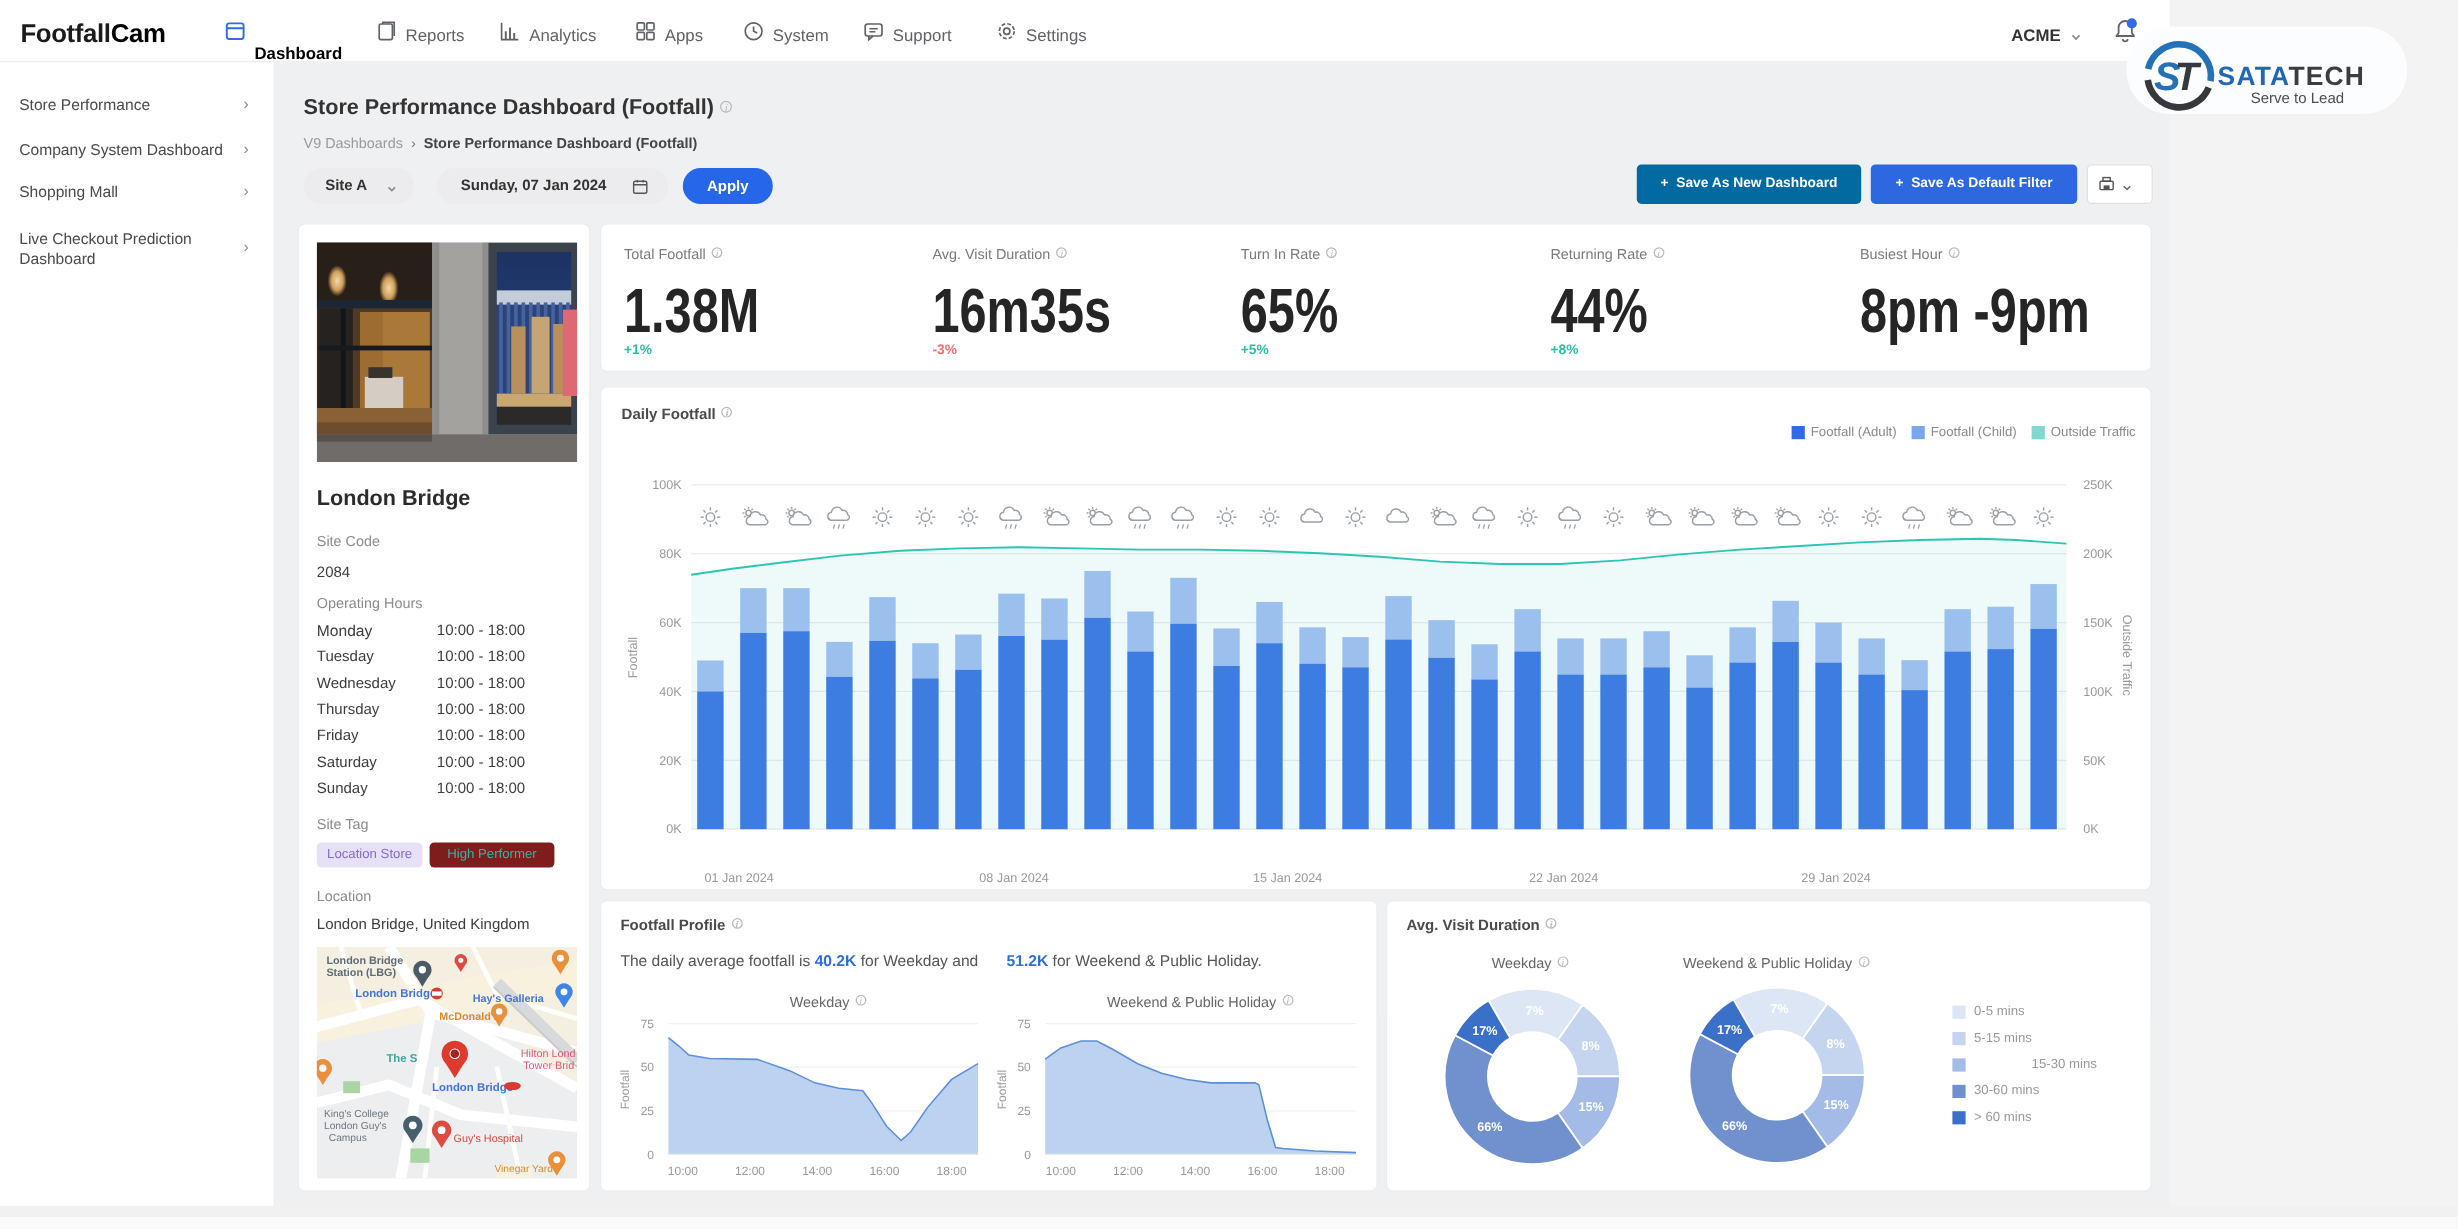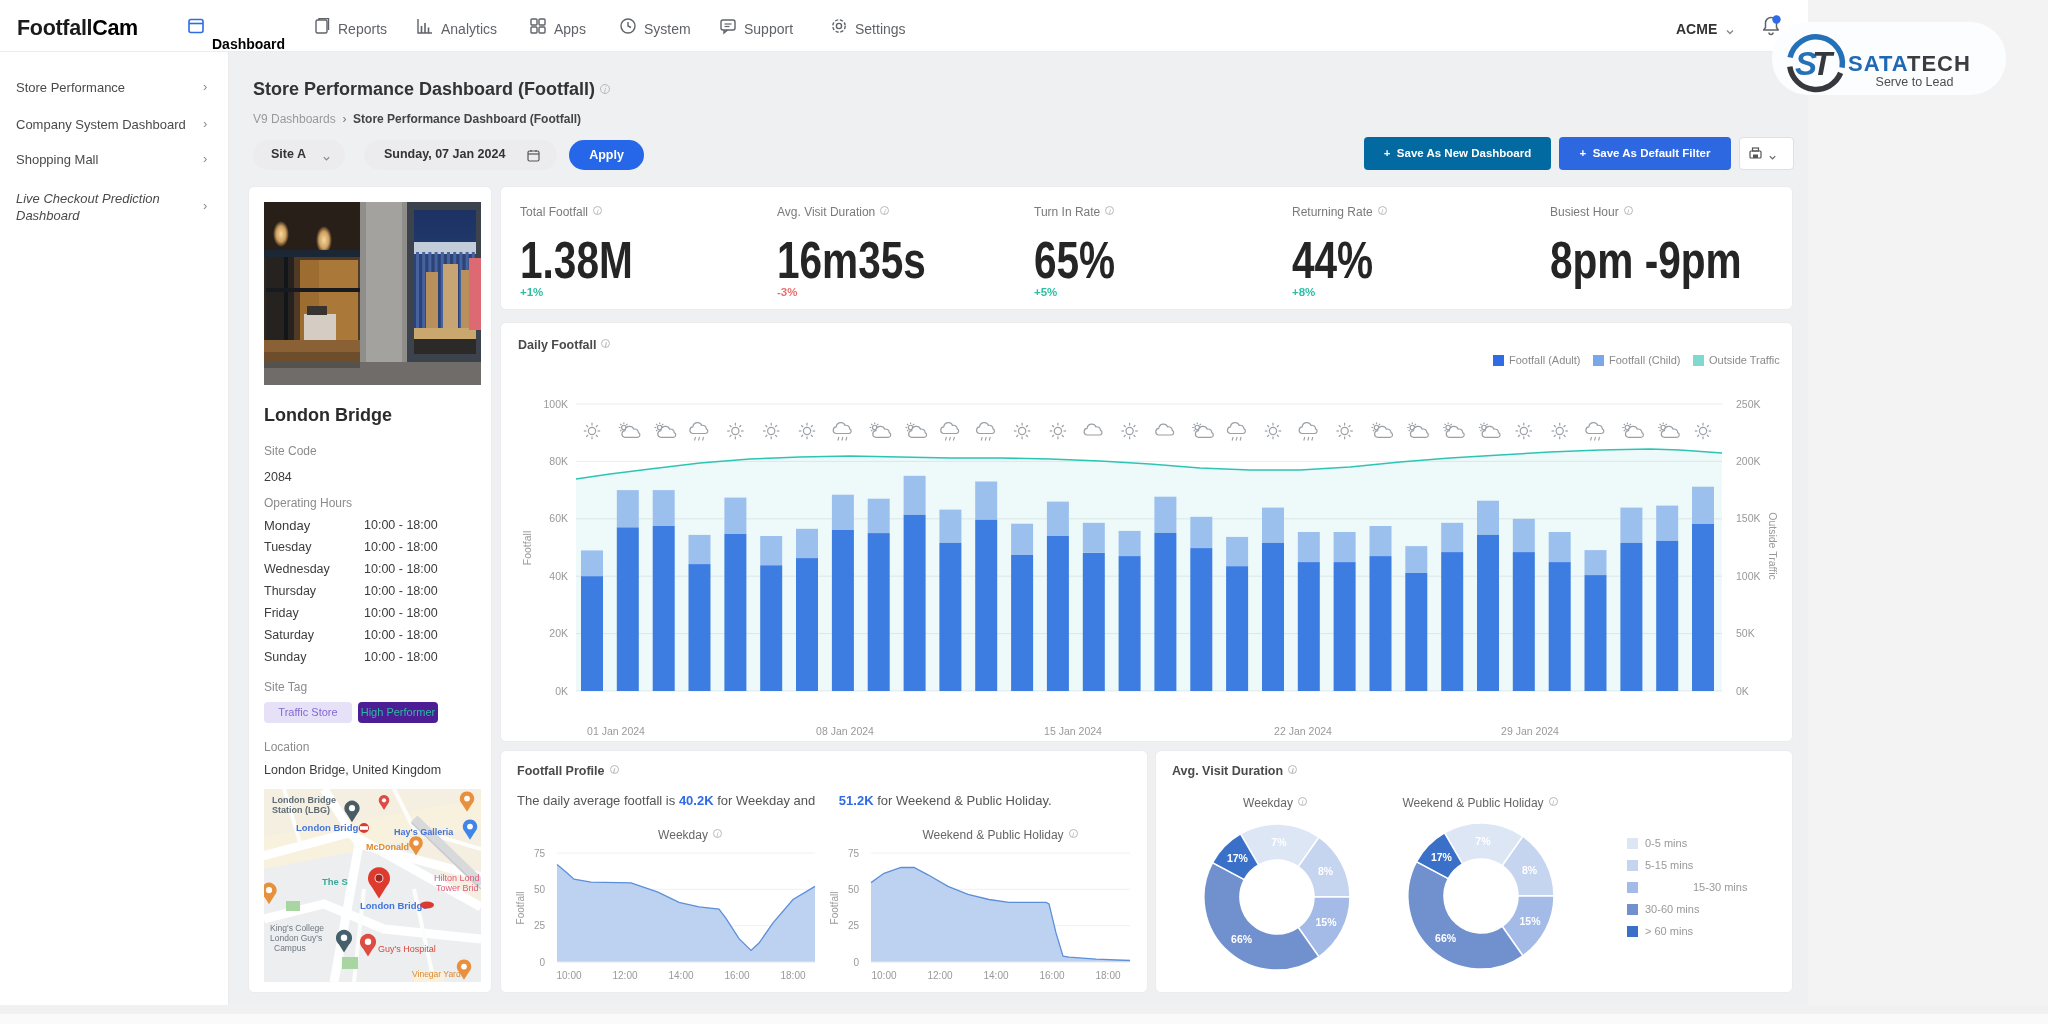--- a/index.html
+++ b/index.html
@@ -62,21 +62,21 @@
       <circle cx="15.5" cy="4.5" r="4.2" fill="#2e6be5"></circle>
     </svg></div>
 
 <div style="position:absolute;left:0;top:52px;width:229px;height:953px;background:#fff;border-right:1px solid #ebebeb;"></div>
 <div style="position:absolute;left:16px;top:80px;width:175px;font-size:13px;color:#4a4a4a;">Store Performance</div>
 <div style="position:absolute;left:203px;top:79px;font-size:13px;color:#8a8a8a;">›</div>
 <div style="position:absolute;left:16px;top:117px;width:175px;font-size:13px;color:#4a4a4a;">Company System Dashboard</div>
 <div style="position:absolute;left:203px;top:116px;font-size:13px;color:#8a8a8a;">›</div>
 <div style="position:absolute;left:16px;top:152px;width:175px;font-size:13px;color:#4a4a4a;">Shopping Mall</div>
 <div style="position:absolute;left:203px;top:151px;font-size:13px;color:#8a8a8a;">›</div>
-<div style="position:absolute;left:16px;top:191px;width:160px;font-size:13px;color:#4a4a4a;line-height:16.5px;font-style:italic;">Live Checkout Prediction Dashboard</div>
+<div style="position:absolute;left:16px;top:191px;width:160px;font-size:13px;color:#4a4a4a;line-height:16.5px;">Live Checkout Prediction Dashboard</div>
 <div style="position:absolute;left:203px;top:198px;font-size:13px;color:#8a8a8a;">›</div>
 
 <div style="position:absolute;left:253px;top:79px;font-size:18px;font-weight:600;color:#333;">Store Performance Dashboard (Footfall)<span style="font-weight:400;"><span style="display:inline-block;vertical-align:2px;width:10px;height:10px;border:1px solid #b9b9b9;border-radius:50%;color:#b9b9b9;font-size:9px;line-height:10px;text-align:center;font-style:italic;margin-left:5px;">i</span></span></div>
 <div style="position:absolute;left:253px;top:112px;font-size:12px;color:#9a9a9a;">V9 Dashboards <span style="color:#777;">&nbsp;›&nbsp;</span> <span style="color:#444;font-weight:600;">Store Performance Dashboard (Footfall)</span></div>
 
 <div style="position:absolute;left:253px;top:140px;width:92px;height:30px;background:#ececee;border-radius:15px;"></div>
 <div style="position:absolute;left:271px;top:147px;font-size:12.5px;font-weight:600;color:#333;">Site A</div>
 <div style="position:absolute;left:322px;top:149px;"><svg width="9" height="9" viewBox="0 0 10 10" style="vertical-align:middle;">
       <polyline points="2,3.5 5,6.5 8,3.5" fill="none" stroke="#8a8a8a" stroke-width="1.4"></polyline>
     </svg></div>
@@ -170,22 +170,22 @@
 <div style="position:absolute;left:364px;top:562px;font-size:12.5px;color:#3c3c3c;">10:00 - 18:00</div>
 <div style="position:absolute;left:264px;top:584px;font-size:12.5px;color:#3c3c3c;">Thursday</div>
 <div style="position:absolute;left:364px;top:584px;font-size:12.5px;color:#3c3c3c;">10:00 - 18:00</div>
 <div style="position:absolute;left:264px;top:606px;font-size:12.5px;color:#3c3c3c;">Friday</div>
 <div style="position:absolute;left:364px;top:606px;font-size:12.5px;color:#3c3c3c;">10:00 - 18:00</div>
 <div style="position:absolute;left:264px;top:628px;font-size:12.5px;color:#3c3c3c;">Saturday</div>
 <div style="position:absolute;left:364px;top:628px;font-size:12.5px;color:#3c3c3c;">10:00 - 18:00</div>
 <div style="position:absolute;left:264px;top:650px;font-size:12.5px;color:#3c3c3c;">Sunday</div>
 <div style="position:absolute;left:364px;top:650px;font-size:12.5px;color:#3c3c3c;">10:00 - 18:00</div>
 <div style="position:absolute;left:264px;top:680px;font-size:12px;color:#8b8b8b;">Site Tag</div>
-<div style="position:absolute;left:264px;top:702px;width:88px;height:21px;background:#e7e1f8;border-radius:4px;color:#8468d6;font-size:11px;text-align:center;line-height:21px;">Traffic Store</div>
-<div style="position:absolute;left:358px;top:702px;width:80px;height:21px;background:#4c1d95;border-radius:4px;color:#2fb8a0;font-size:11px;text-align:center;line-height:21px;">High Performer</div>
+<div style="position:absolute;left:264px;top:702px;width:88px;height:21px;background:#e7e1f8;border-radius:4px;color:#8468d6;font-size:11px;text-align:center;line-height:21px;">Location Store</div>
+<div style="position:absolute;left:358px;top:702px;width:104px;height:21px;background:#7f1d1d;border-radius:4px;color:#2fb8a0;font-size:11px;text-align:center;line-height:21px;">High Performer</div>
 <div style="position:absolute;left:264px;top:740px;font-size:12px;color:#8b8b8b;">Location</div>
 <div style="position:absolute;left:264px;top:763px;font-size:12.5px;color:#3c3c3c;">London Bridge, United Kingdom</div>
 <svg width="217" height="193" viewBox="0 0 217 193" style="position:absolute;left:264px;top:789px;" font-family="Liberation Sans">
 <rect width="217" height="193" fill="#f5efe1"></rect>
 <polygon points="0,70 120,40 217,120 217,193 0,193" fill="#eceef0"></polygon>
 <polygon points="0,48 217,10 217,38 0,80" fill="#f8f1de"></polygon>
 <g stroke="#ffffff" stroke-width="9" fill="none">
 <path d="M-5,68 L85,44 L217,118"></path>
 <path d="M60,0 L95,55 L70,193"></path>
 <path d="M95,55 L217,88"></path>

